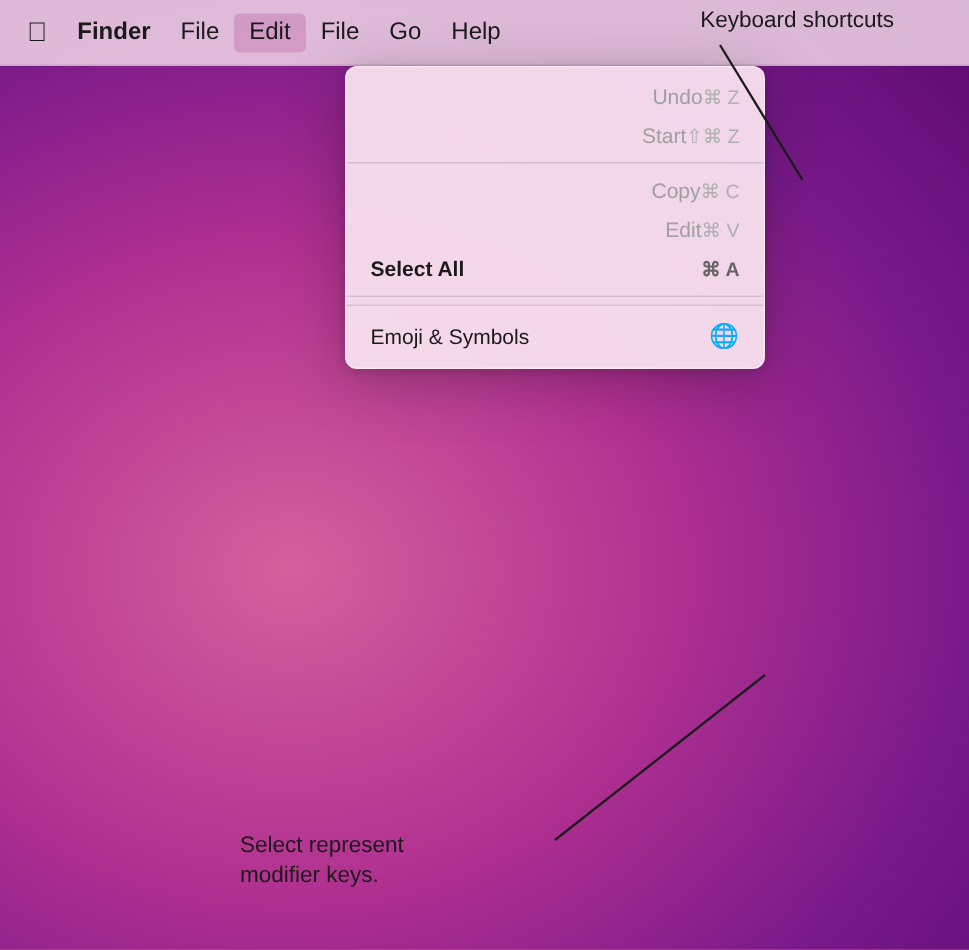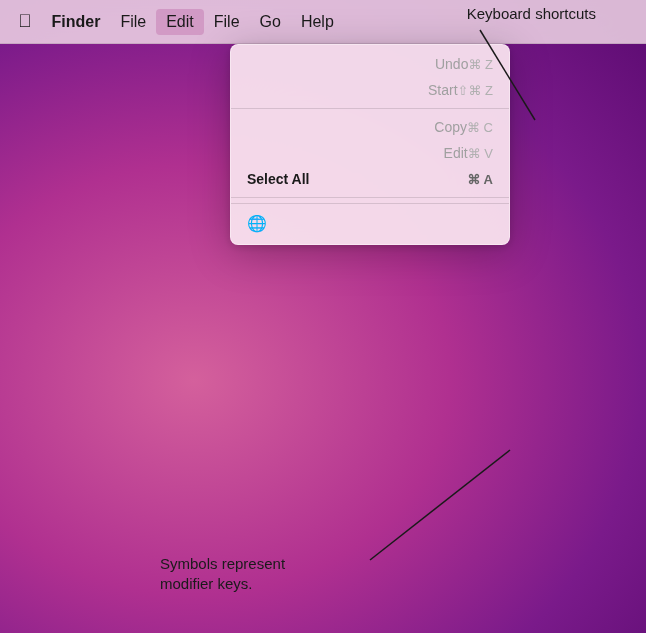--- a/index.html
+++ b/index.html
@@ -188,32 +188,33 @@
     <span class="menu-shortcut">⌘ A</span>
   </div>
 
   <div class="menu-separator"></div>
 
 
   <div class="menu-separator"></div>
 
 
   <div class="menu-item">
+    <span>Emoji &amp; Symbols</span>
     <span class="menu-shortcut menu-icon">🌐</span>
   </div>
 
 </div>
 
 <svg class="annotation-lines" xmlns="http://www.w3.org/2000/svg">
 
   <line x1="480" y1="30" x2="535" y2="120" stroke="#1a1a1a" stroke-width="1.5"></line>
 
   <line x1="370" y1="560" x2="510" y2="450" stroke="#1a1a1a" stroke-width="1.5"></line>
 </svg>
 
 <div class="annotation" style="top: 4px; right: 50px; margin-left: 17px;">
   <span class="annotation-text">Keyboard shortcuts</span>
 </div>
 
 <div class="annotation" style="bottom: 40px; left: 160px;">
-  <span class="annotation-text" style="white-space: pre-line;">Symbols represent
+  <span class="annotation-text" style="white-space: pre-line;">Select represent
 modifier keys.</span>
 </div>
 
 </body></html>

